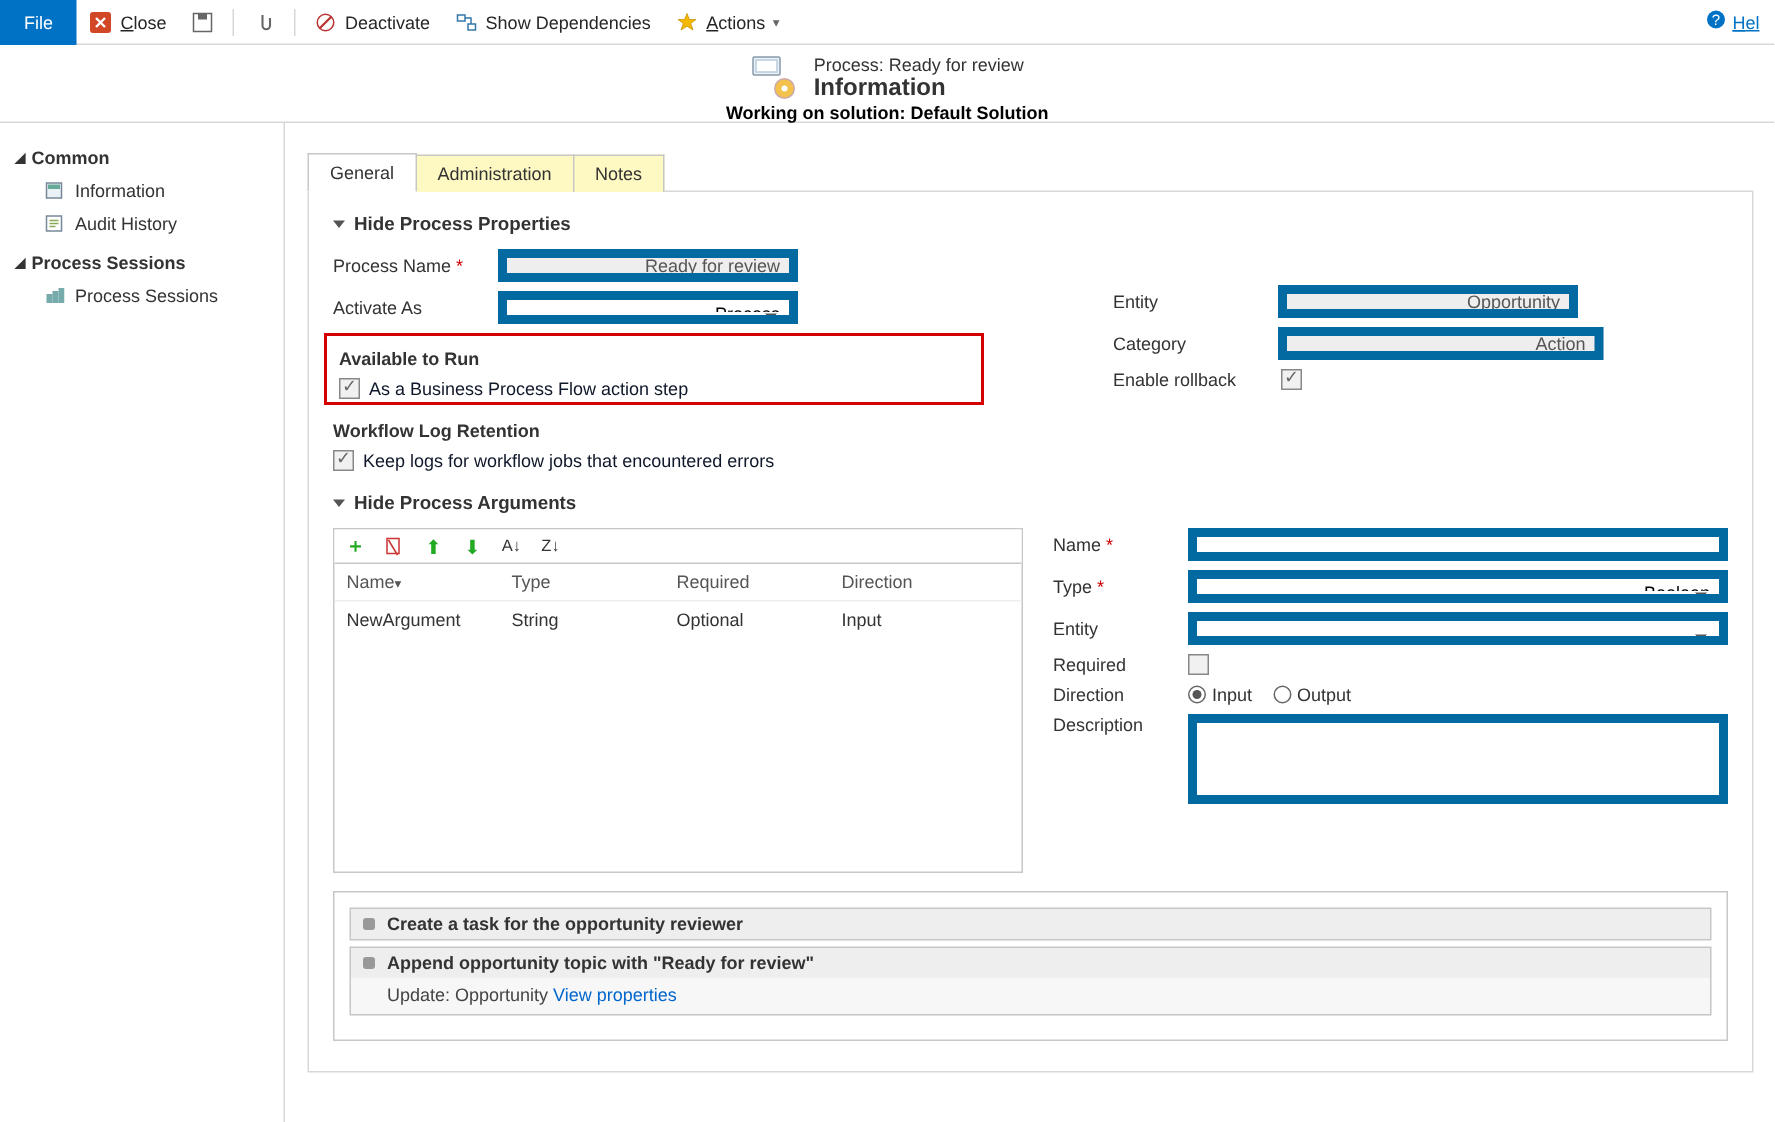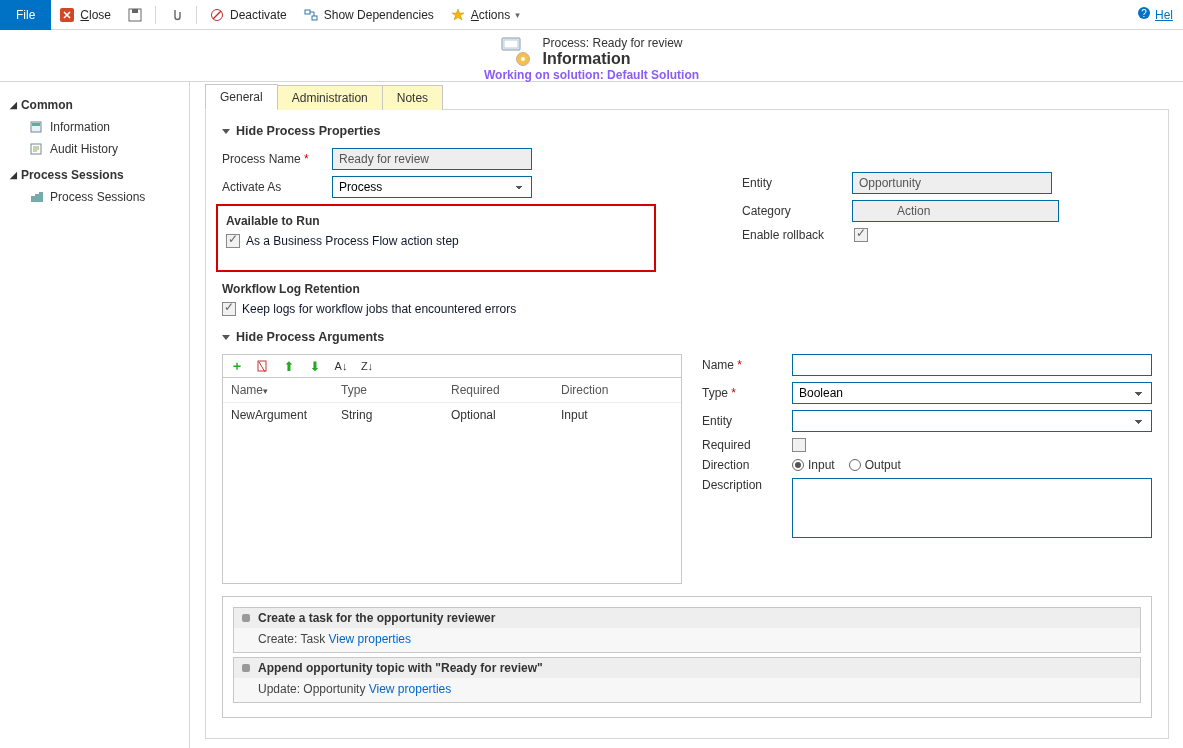--- a/index.html
+++ b/index.html
@@ -73,21 +73,21 @@
     gap:10px;
     flex:1;
   }
   .header-icon {
     width:32px; height:32px;
     position:relative;
   }
   .header-text { }
   .crumb { font-size:12px; color:#333; }
   .title { font-size:16px; font-weight:bold; }
-  .solution-text { font-size:12px; font-weight:bold; color:#8b5cf6; }
+  .solution-text { font-size:12px; font-weight:bold; color:#000000; }
   
   .body {
     display:flex;
     height: calc(748px - 30px - 52px);
   }
   .sidebar {
     width: 190px;
     background:#fff;
     border-right:1px solid #d7d7d7;
     padding: 8px 10px;
@@ -114,21 +114,21 @@
     flex:1;
     overflow:auto;
     padding: 0 14px 20px 14px;
     border-left:1px solid #fff;
     background:#fff;
   }
   
   .tabs {
     display:flex;
     align-items:flex-end;
-    margin-top:2px;
+    margin-top:20px;
   }
   .tab {
     padding:5px 14px;
     border:1px solid #c7c7c7;
     background:#fef9c3;
     font-size:12px;
     margin-right:-1px;
     cursor:pointer;
     border-bottom:none;
   }
@@ -155,23 +155,24 @@
     display:flex;
     align-items:center;
     margin-bottom:6px;
   }
   .flabel { width:110px; color:#333; }
   .flabel-r { width:110px; color:#333; }
   .req::after { content:" *"; color:#c00; }
   .finput {
     flex:0 0 200px;
     height:22px;
-    border:1px solid #0369a1;
+    border:6px solid #0369a1;
     padding:2px 6px;
     font-size:12px;
+    text-align:right;
   }
   .finput.disabled { background:#eee; color:#555; }
   .wide { flex:1; }
   .prefix-box {
     display:flex; align-items:center; gap:0;
     height:22px;
   }
   .prefix {
     border:1px solid #aaa; border-right:none;
     padding:2px 4px; background:#fff; height:22px; line-height:18px;
@@ -179,21 +180,21 @@
   }
   .finput.suffix { border-left:1px solid #aaa; flex:0 0 160px; }
   select.finput { appearance:none; background:
     linear-gradient(45deg, transparent 50%, #555 50%),
     linear-gradient(135deg, #555 50%, transparent 50%);
     background-position: calc(100% - 12px) 9px, calc(100% - 8px) 9px;
     background-size: 4px 4px, 4px 4px; background-repeat:no-repeat;
   }
   .highlight-box {
     border:2px solid #d40000;
-    padding:6px 8px 22px 8px;
+    padding:6px 8px 2px 8px;
     margin: 6px 1px 10px -6px;
     max-width: 440px;
   }
   .sub-head { font-weight:bold; margin:2px 0 6px 0; }
   .chk-row {
     display:flex; align-items:center; gap:6px; color:#0f172a;
   }
   .chk {
     width:14px; height:14px; border:1px solid #888; background:#f1f1f1;
     position:relative; display:inline-block;
@@ -510,24 +511,20 @@
           </div>
         </div>
       </div>
 
       <div class="steps-panel">
         <div class="step">
           <div class="step-title">
             <span class="sm-bullet"></span>
             <span>Create a task for the opportunity reviewer</span>
           </div>
-          <div class="step-body">
-            <span>Create:  Task  </span>
-            <a href="#">View properties</a>
-          </div>
         </div>
         <div class="step">
           <div class="step-title">
             <span class="sm-bullet"></span>
             <span>Append opportunity topic with "Ready for review"</span>
           </div>
           <div class="step-body">
             <span>Update:  Opportunity  </span>
             <a href="#">View properties</a>
           </div>

